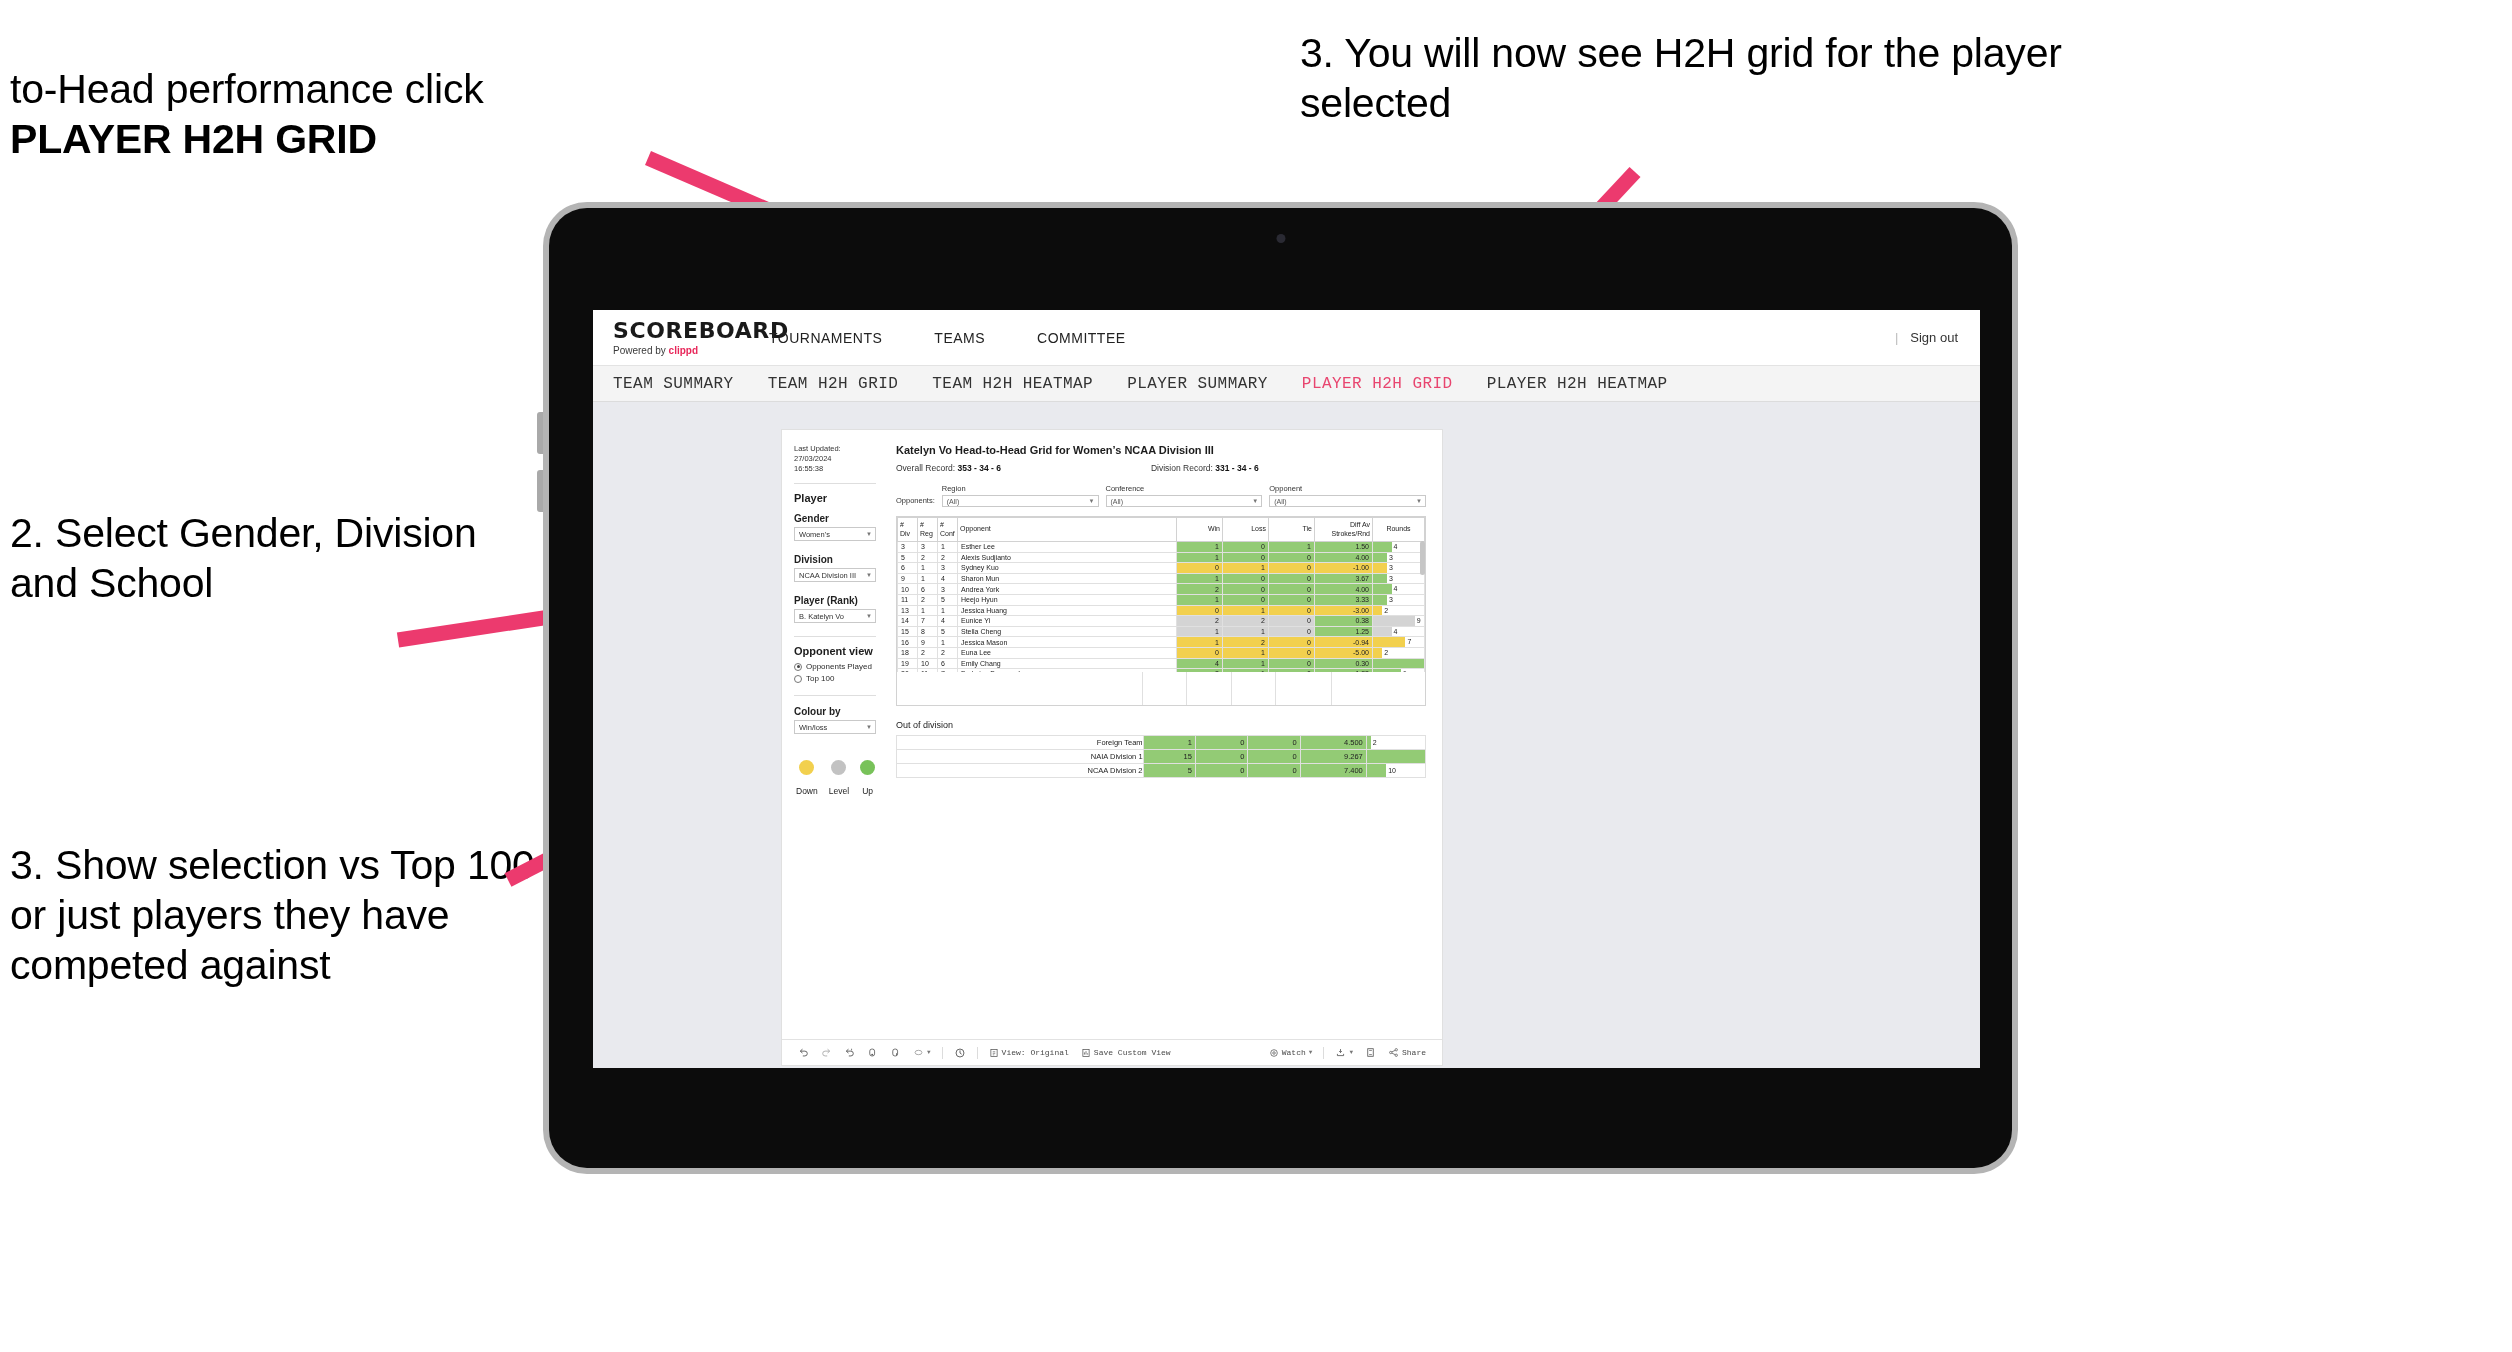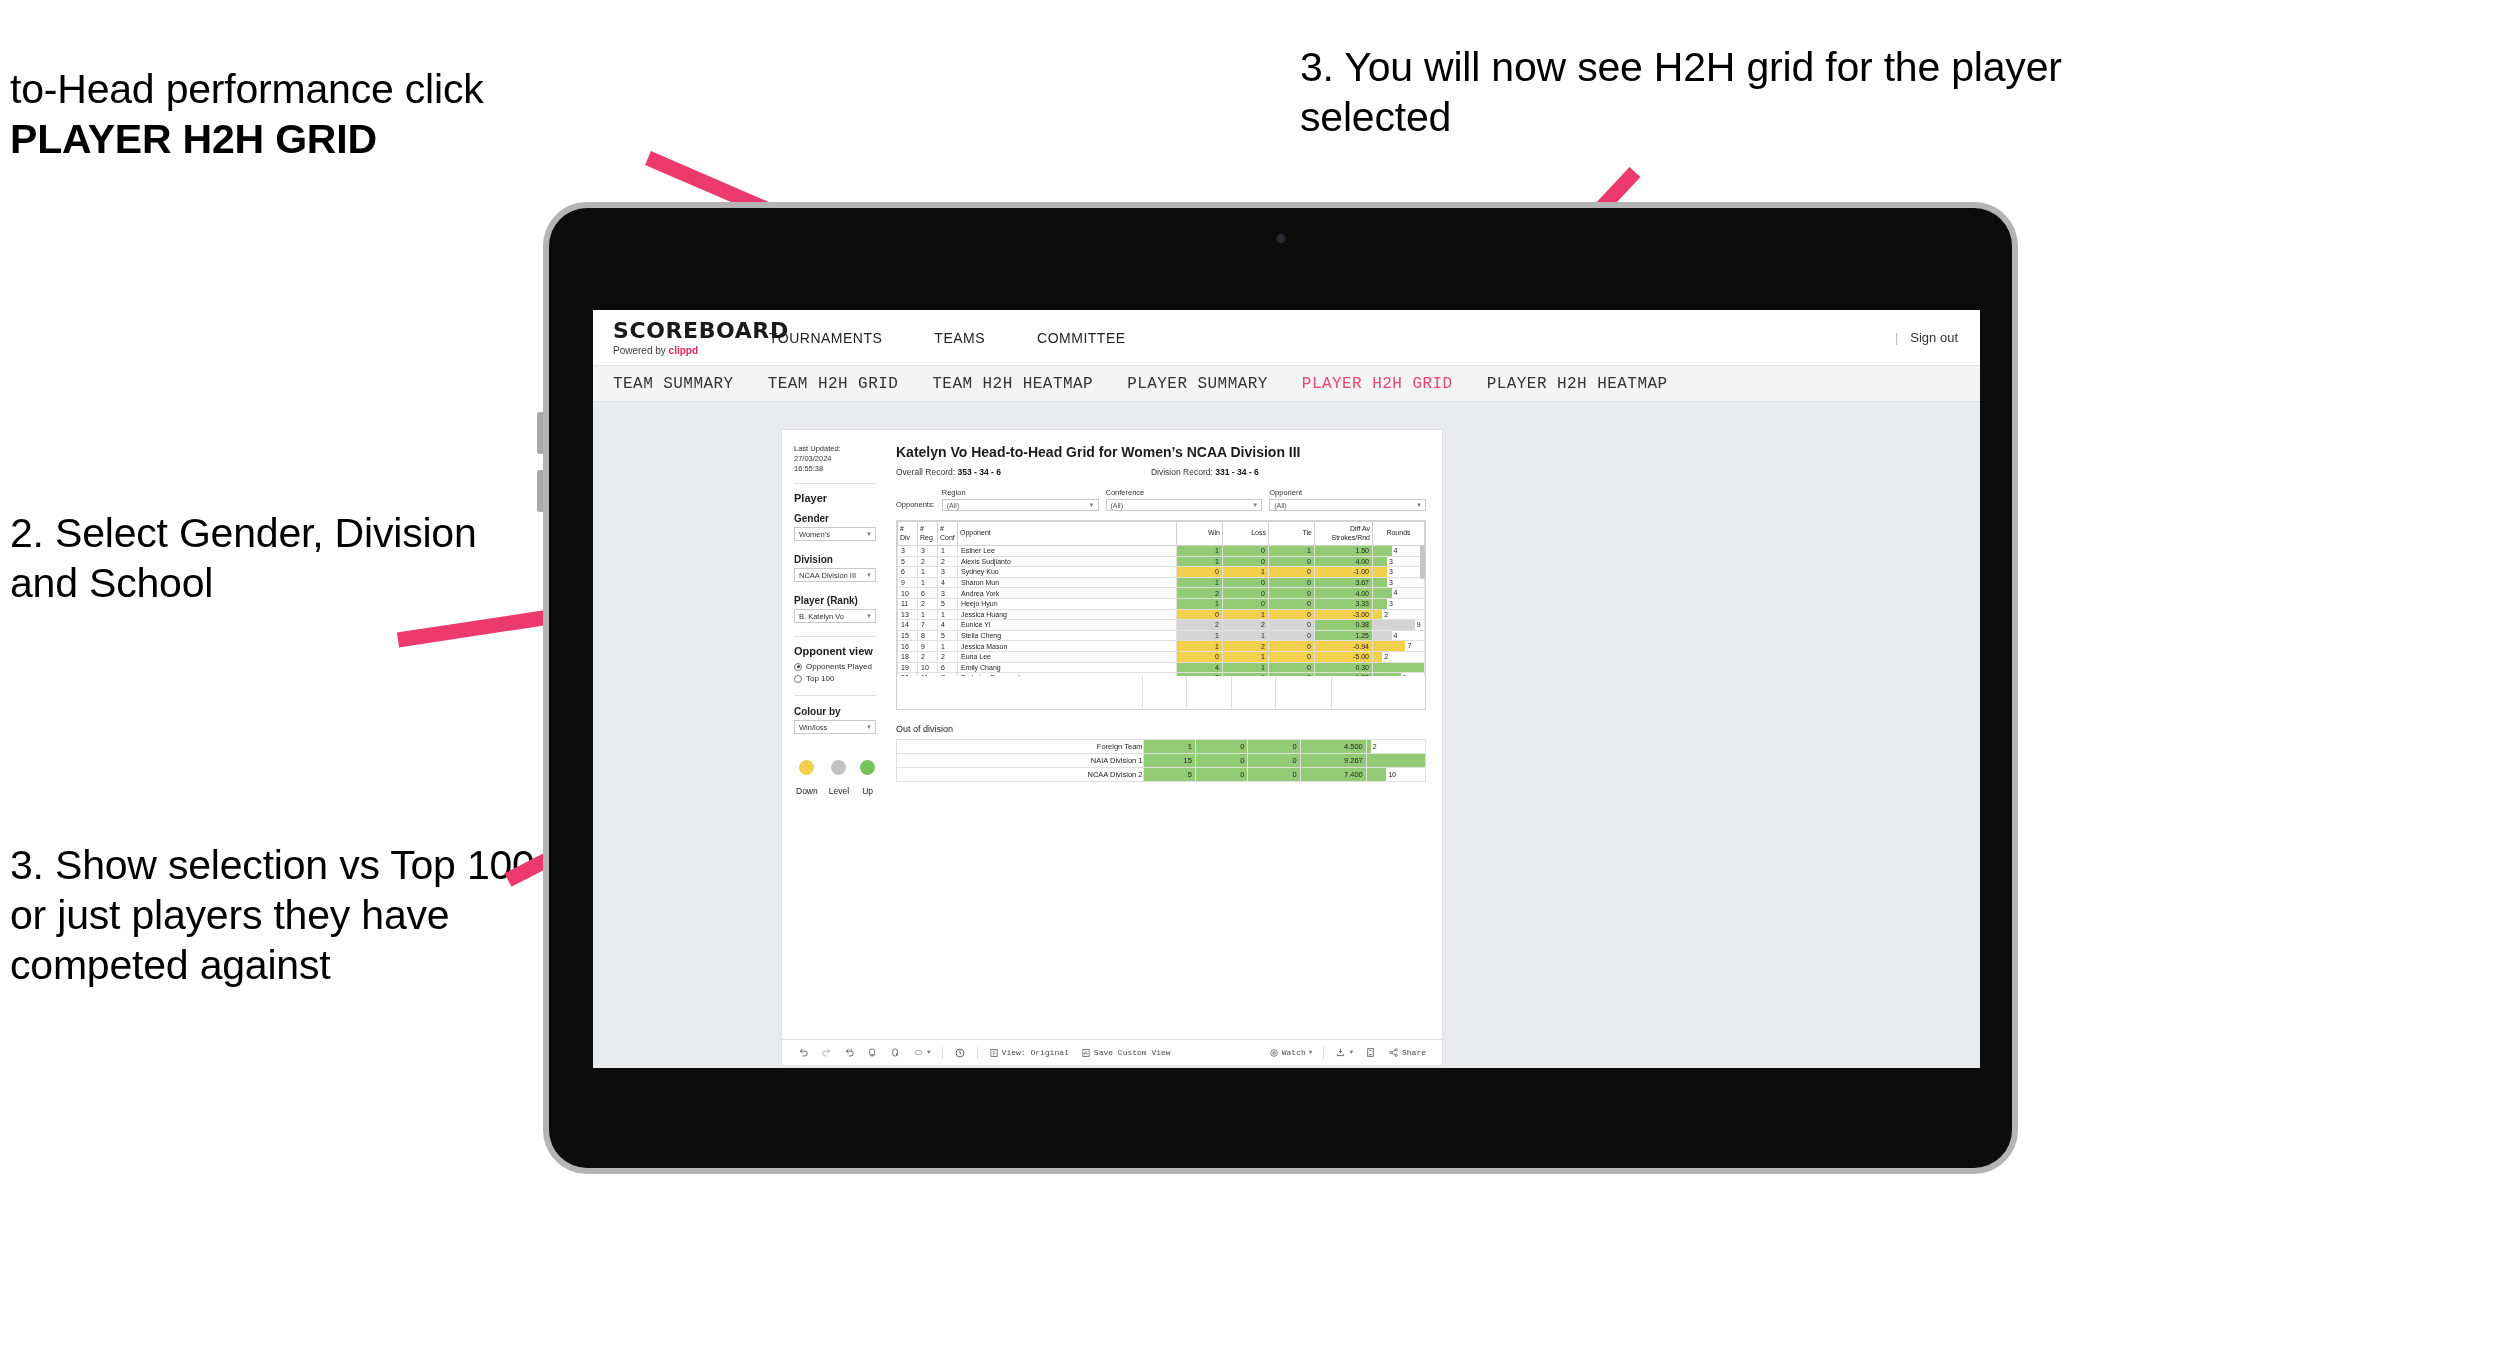--- a/index.html
+++ b/index.html
@@ -17,21 +17,21 @@
     color: #000;
     font-size: 41px;
     line-height: 1.22;
     font-weight: 400;
     letter-spacing: -0.2px;
   }
   .annot b { font-weight: 700; }
   #annot-1 { left: 10px; top: 14px; width: 740px; }
   #annot-2 { left: 10px; top: 508px; width: 520px; }
   #annot-3 { left: 10px; top: 840px; width: 530px; }
-  #annot-4 { left: 1300px; top: 42px; width: 800px; }
+  #annot-4 { left: 1300px; top: 28px; width: 800px; }
 
   .arrow { position: absolute; pointer-events: none; }
 
   
   #tablet {
     position: absolute; left: 543px; top: 202px;
     width: 1475px; height: 972px;
     background: #b4b4b4;
     border-radius: 44px;
     padding: 6px;
@@ -126,21 +126,21 @@
     content: ""; position: absolute; left: 1.5px; top: 1.5px;
     width: 3px; height: 3px; border-radius: 50%; background: #444;
   }
   #legend { display: flex; gap: 11px; margin-top: 26px; padding-left: 2px; }
   .lg { text-align: center; }
   .lg .dot { width: 15px; height: 15px; border-radius: 50%; margin: 0 auto; }
   .lg .cap { font-size: 8.5px; color: #222; margin-top: 11px; }
 
   
   #main { flex: 1; padding: 14px 16px 0 10px; min-width: 0; }
-  #viz-title { font-size: 14px; font-weight: 600; color: #1c1c1c; }
+  #viz-title { font-size: 11px; font-weight: 600; color: #1c1c1c; }
   #records { display: flex; margin-top: 7px; font-size: 8.5px; color: #333; }
   #records .rec2 { margin-left: 150px; }
   #records b { font-weight: 700; color: #111; }
   #opp-filters { display: flex; align-items: flex-end; gap: 7px; margin-top: 11px; }
   #opp-lbl { font-size: 7.5px; color: #333; padding-bottom: 2px; white-space: nowrap; }
   .filt { flex: 1; min-width: 0; }
   .filt-lbl { font-size: 7.5px; color: #333; margin-bottom: 2px; }
   .filt-sel {
     height: 12px; border: 1px solid #c9c9c9; background: #fff;
     display: flex; align-items: center; justify-content: space-between;

